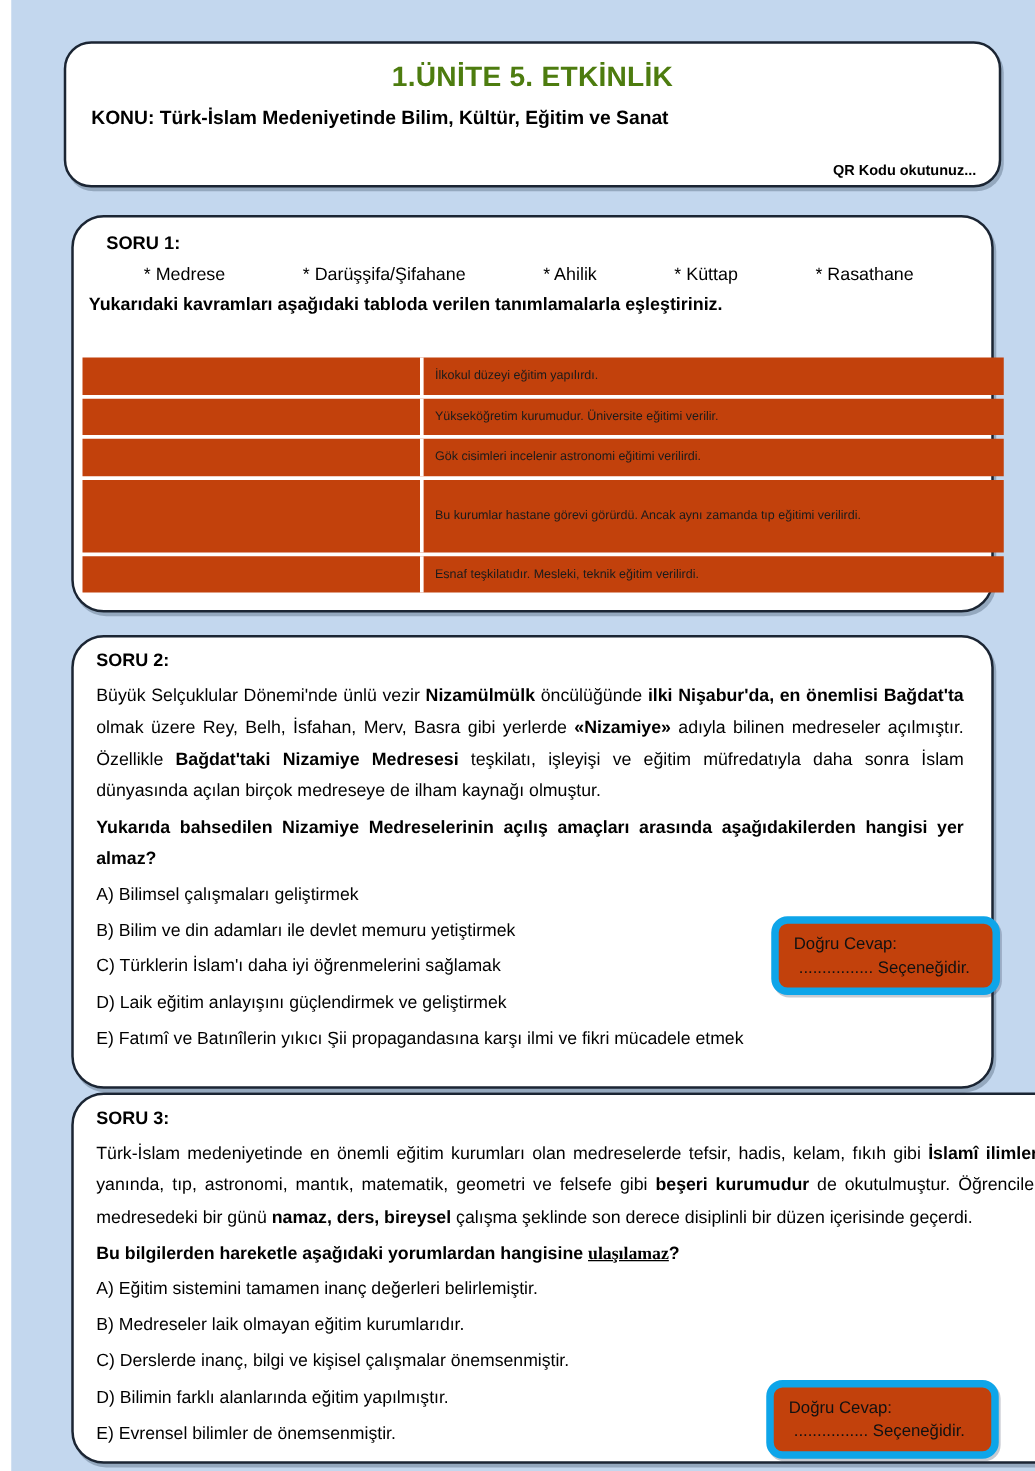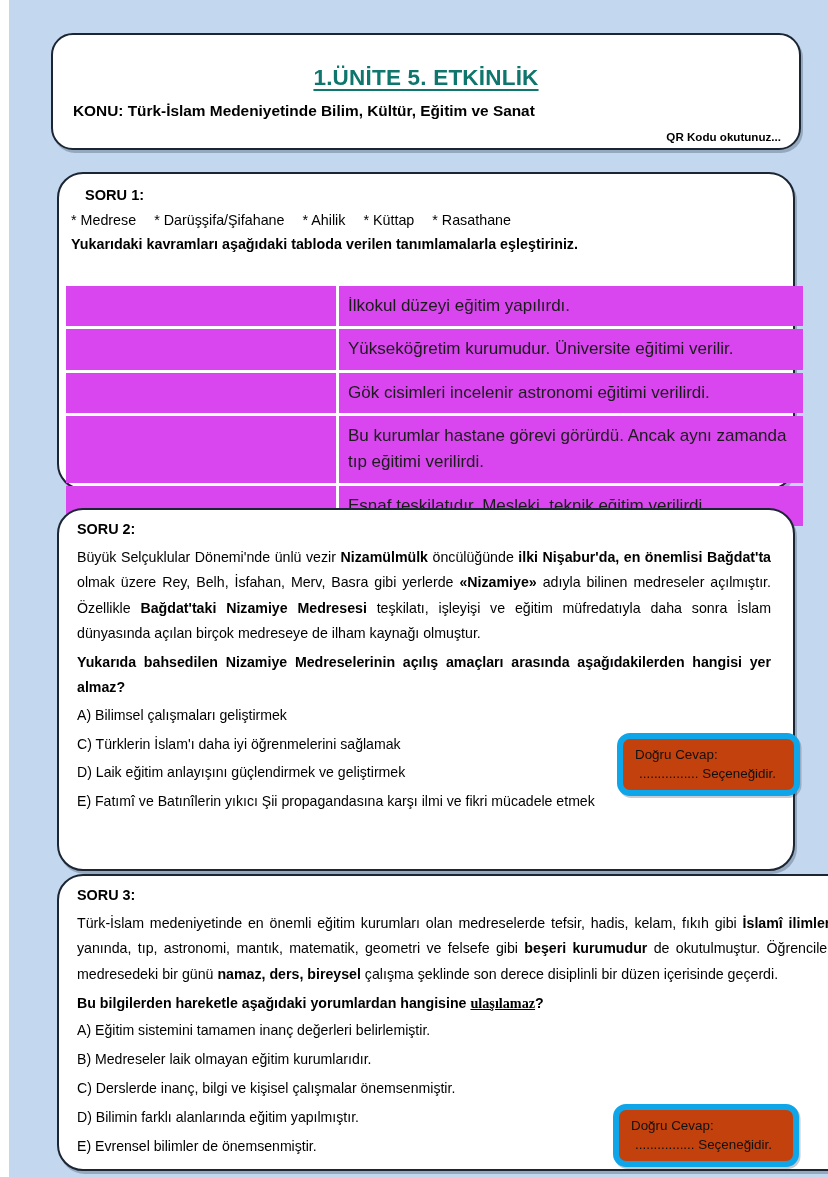--- a/index.html
+++ b/index.html
@@ -39,23 +39,22 @@
     top: 33px;
     width: 750px;
     height: 117px;
     border-radius: 22px;
   }
   .title {
     text-align: center;
     font-size: 22.5px;
     font-weight: bold;
     letter-spacing: 0.2px;
-    color: #0f766e;
-    margin-top: 30px;
-    text-decoration: underline;
+    color: #4d7c0f;
+    margin-top: 14px;
     text-underline-offset: 4px;
     text-decoration-thickness: 2.2px;
   }
   .konu {
     margin-top: 11px;
     margin-left: 20px;
     font-size: 15.4px;
     font-weight: bold;
     color: #000;
     white-space: nowrap;
@@ -80,41 +79,41 @@
     margin: 13px 0 0 26px;
     font-size: 14.6px;
     font-weight: bold;
   }
   .terms {
     margin: 9px 0 0 12px;
     font-size: 14.3px;
     color: #000;
     white-space: nowrap;
   }
-  .terms span { margin-right: 18px; }
+  .terms span { margin-right: 18px; margin-left: 44px; }
   .s1-instruction {
     margin: 8px 0 0 12px;
     font-size: 14.3px;
     font-weight: bold;
   }
 
   
   .match-table {
     position: absolute;
     left: 57px;
     top: 283px;
     width: 737px;
     border-collapse: separate;
     border-spacing: 0 3px;
     table-layout: fixed;
   }
   .match-table td {
-    background: #d946ef;
+    background: #c2410c;
     padding: 7px 9px;
-    font-size: 17px;
+    font-size: 10px;
     color: #1b1b1b;
     line-height: 1.55;
     vertical-align: middle;
   }
   .match-table td.answer-cell {
     width: 252px;
     border-right: 3px solid #ffffff;
   }
   .match-table tr.tall td { height: 44px; }
 
@@ -219,20 +218,21 @@
         </tr>
       </tbody>
   </table>
 
   <div class="card s2-card">
     <div class="q-label">SORU 2:</div>
     <div class="para">Büyük Selçuklular Dönemi'nde ünlü vezir <b>Nizamülmülk</b> öncülüğünde <b>ilki Nişabur'da, en önemlisi Bağdat'ta</b> olmak üzere Rey, Belh, İsfahan, Merv, Basra gibi yerlerde <b>«Nizamiye»</b> adıyla bilinen medreseler açılmıştır. Özellikle <b>Bağdat'taki Nizamiye Medresesi</b> teşkilatı, işleyişi ve eğitim müfredatıyla daha sonra İslam dünyasında açılan birçok medreseye de ilham kaynağı olmuştur.</div>
     <div class="prompt">Yukarıda bahsedilen Nizamiye Medreselerinin açılış amaçları arasında aşağıdakilerden hangisi yer almaz?</div>
     <div id="s2-options">
         <div class="opt">A) Bilimsel çalışmaları geliştirmek</div>
+        <div class="opt">B) Bilim ve din adamları ile devlet memuru yetiştirmek</div>
         <div class="opt">C) Türklerin İslam'ı daha iyi öğrenmelerini sağlamak</div>
         <div class="opt">D)  Laik eğitim anlayışını güçlendirmek ve geliştirmek</div>
         <div class="opt">E) Fatımî ve Batınîlerin yıkıcı Şii propagandasına karşı ilmi ve fikri mücadele etmek</div>
       </div>
   </div>
 
   <div class="answer-box s2-answer">
     <div>Doğru Cevap:</div>
     <div class="ans-line2">................ Seçeneğidir.</div>
   </div>

